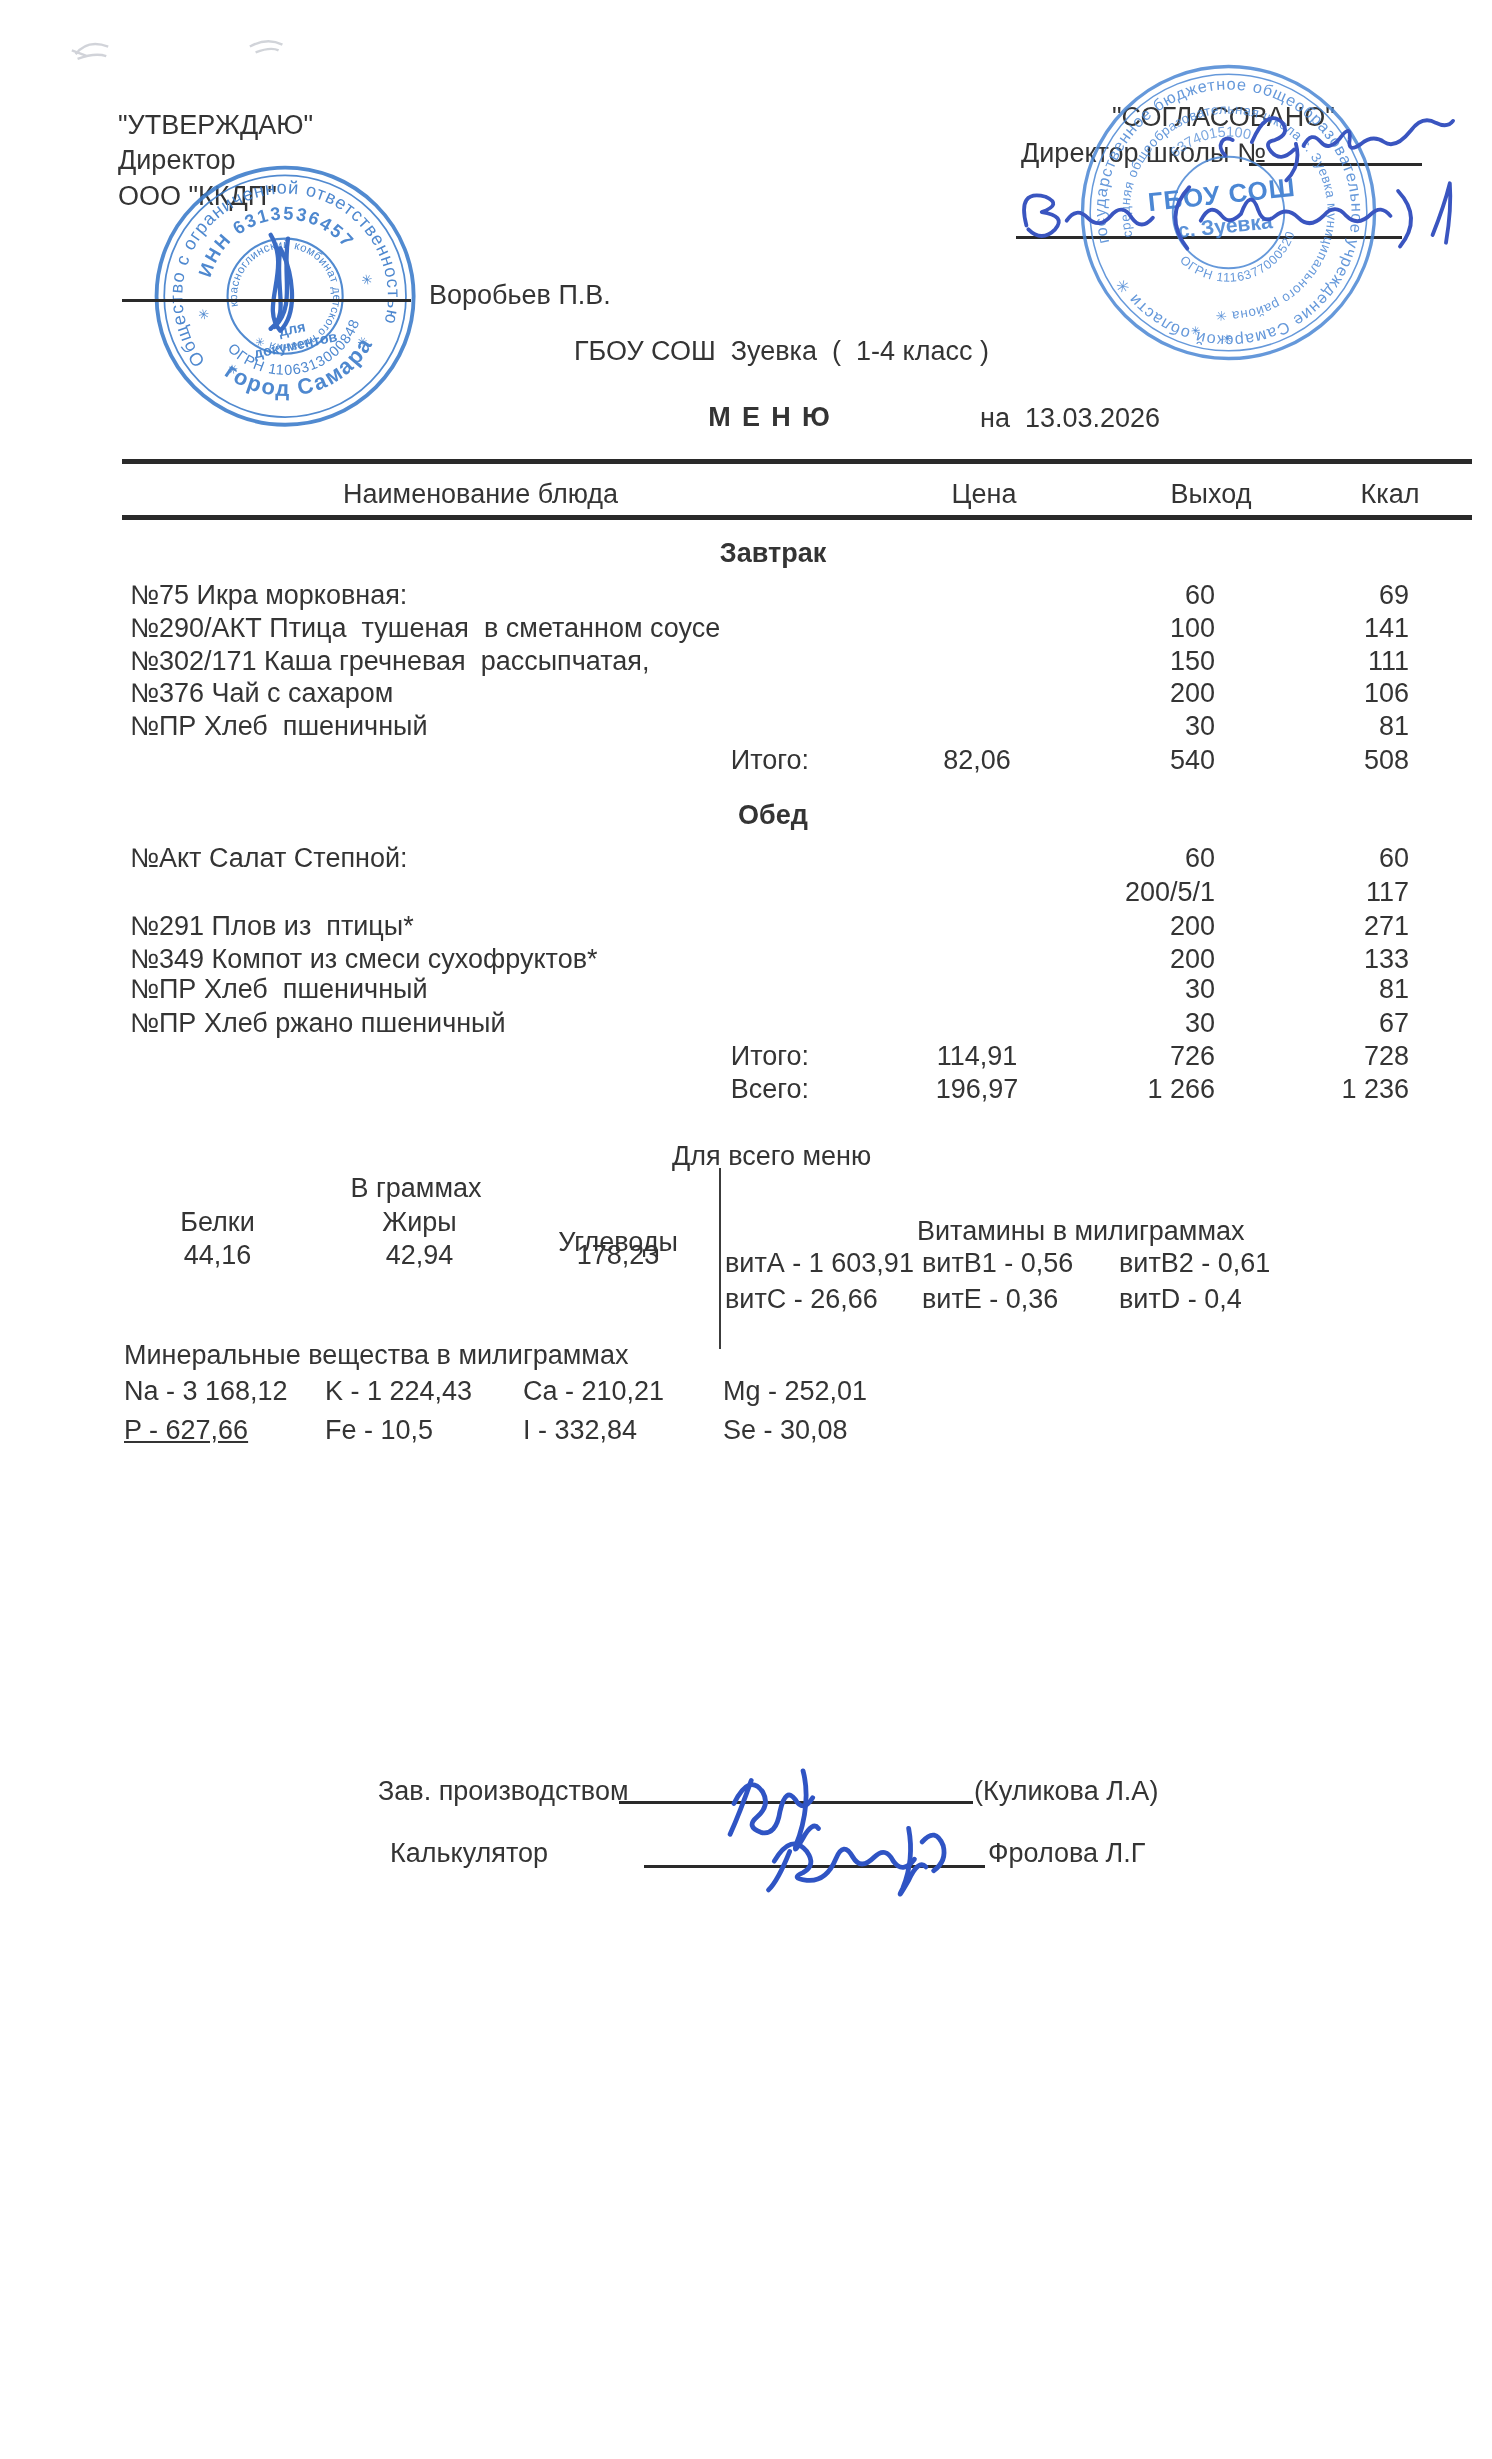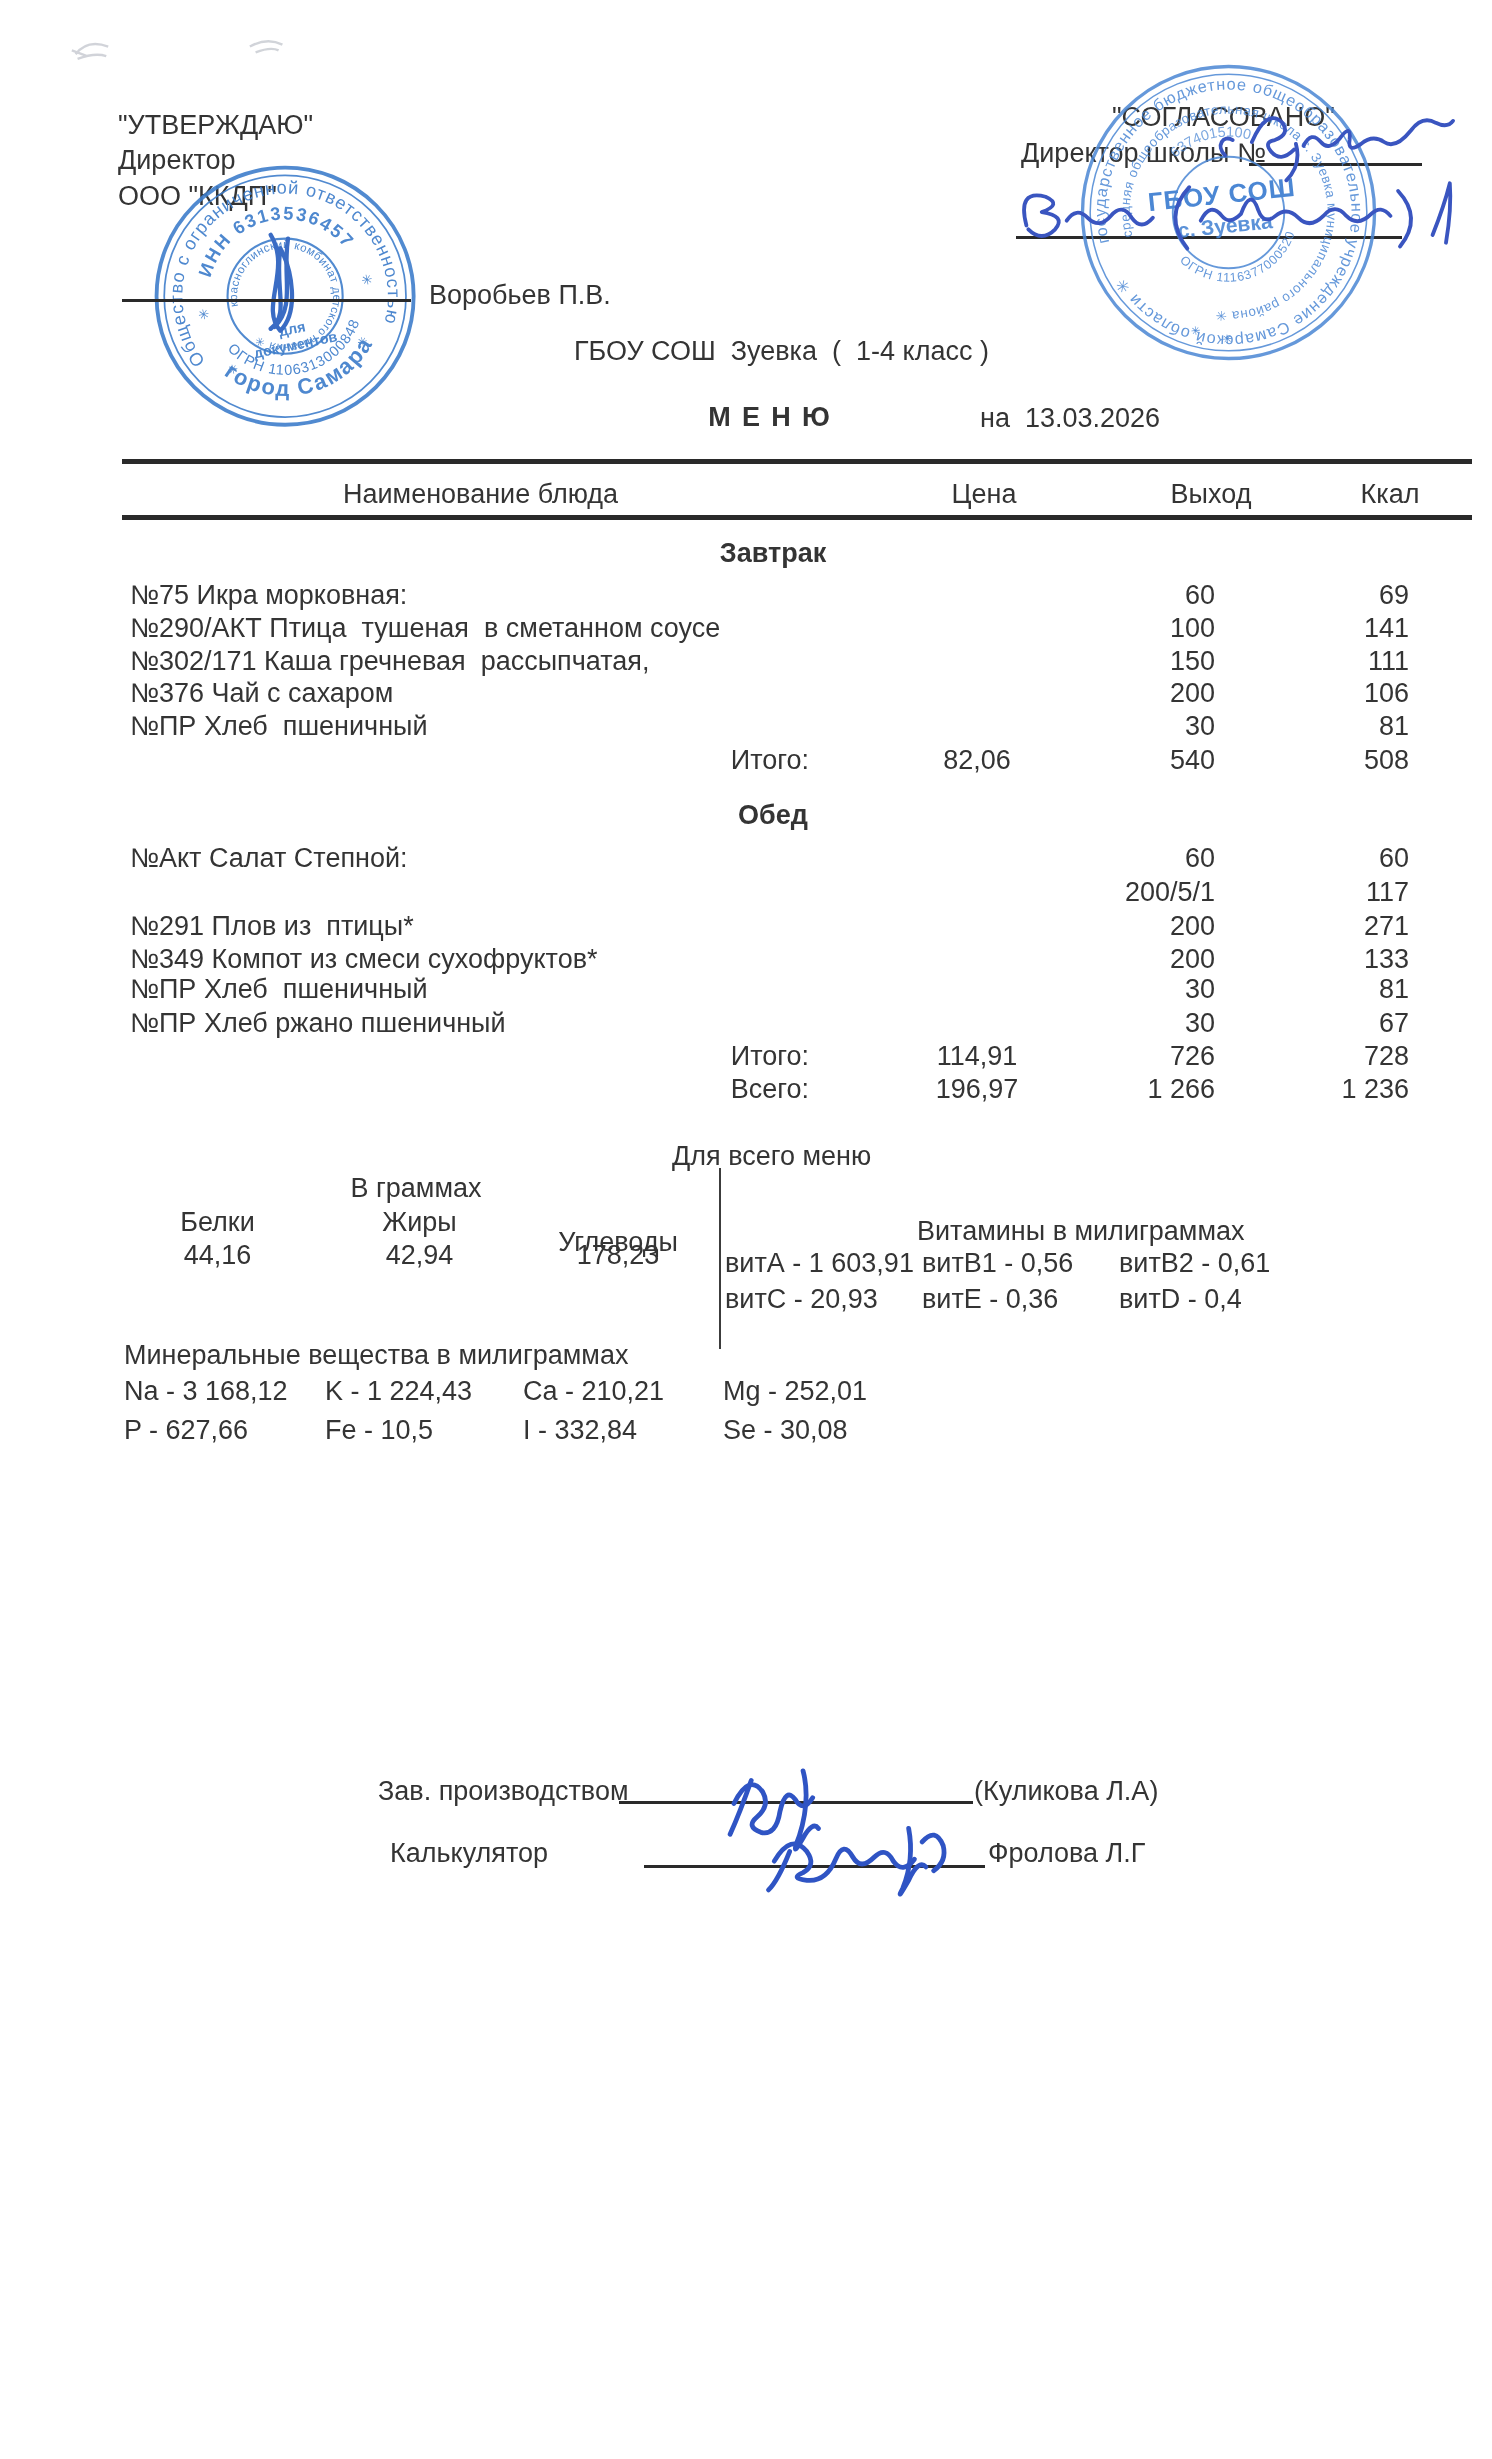--- a/index.html
+++ b/index.html
@@ -202,30 +202,30 @@
   <div class="t c" style="left:160px;top:1240px;width:115px;">44,16</div>
   <div class="t c" style="left:362px;top:1240px;width:115px;">42,94</div>
   <div class="t c" style="left:551px;top:1240px;width:134px;">178,23</div>
 
   <div class="vline" style="left:719px;top:1168px;width:1.9px;height:181px;"></div>
 
   <div class="t c" style="left:917px;top:1216px;width:288px;">Витамины в милиграммах</div>
   <div class="t" style="left:725px;top:1248px;">витА - 1 603,91</div>
   <div class="t" style="left:922px;top:1248px;">витВ1 - 0,56</div>
   <div class="t" style="left:1119px;top:1248px;">витВ2 - 0,61</div>
-  <div class="t" style="left:725px;top:1284px;">витС - 20,93</div>
+  <div class="t" style="left:725px;top:1284px;">витС - 26,66</div>
   <div class="t" style="left:922px;top:1284px;">витЕ - 0,36</div>
   <div class="t" style="left:1119px;top:1284px;">витD - 0,4</div>
 
   <div class="t" style="left:124px;top:1340px;">Минеральные вещества в милиграммах</div>
   <div class="t" style="left:124px;top:1376px;">Na - 3 168,12</div>
   <div class="t" style="left:325px;top:1376px;">K - 1 224,43</div>
   <div class="t" style="left:523px;top:1376px;">Ca - 210,21</div>
   <div class="t" style="left:723px;top:1376px;">Mg - 252,01</div>
-  <div class="t" style="left:124px;top:1415px;">P - 627,66</div>
+  <div class="t" style="left:124px;top:1415px;text-decoration:underline;">P - 627,66</div>
   <div class="t" style="left:325px;top:1415px;">Fe - 10,5</div>
   <div class="t" style="left:523px;top:1415px;">I - 332,84</div>
   <div class="t" style="left:723px;top:1415px;">Se - 30,08</div>
 
   <div class="t" style="left:378px;top:1776px;">Зав. производством</div>
   <div class="rule" style="left:619px;top:1801px;width:354px;height:2.9px;"></div>
   <div class="t" style="left:974px;top:1776px;">(Куликова Л.А)</div>
 
   <div class="t" style="left:390px;top:1838px;">Калькулятор</div>
   <div class="rule" style="left:644px;top:1865px;width:341px;height:2.9px;"></div>

